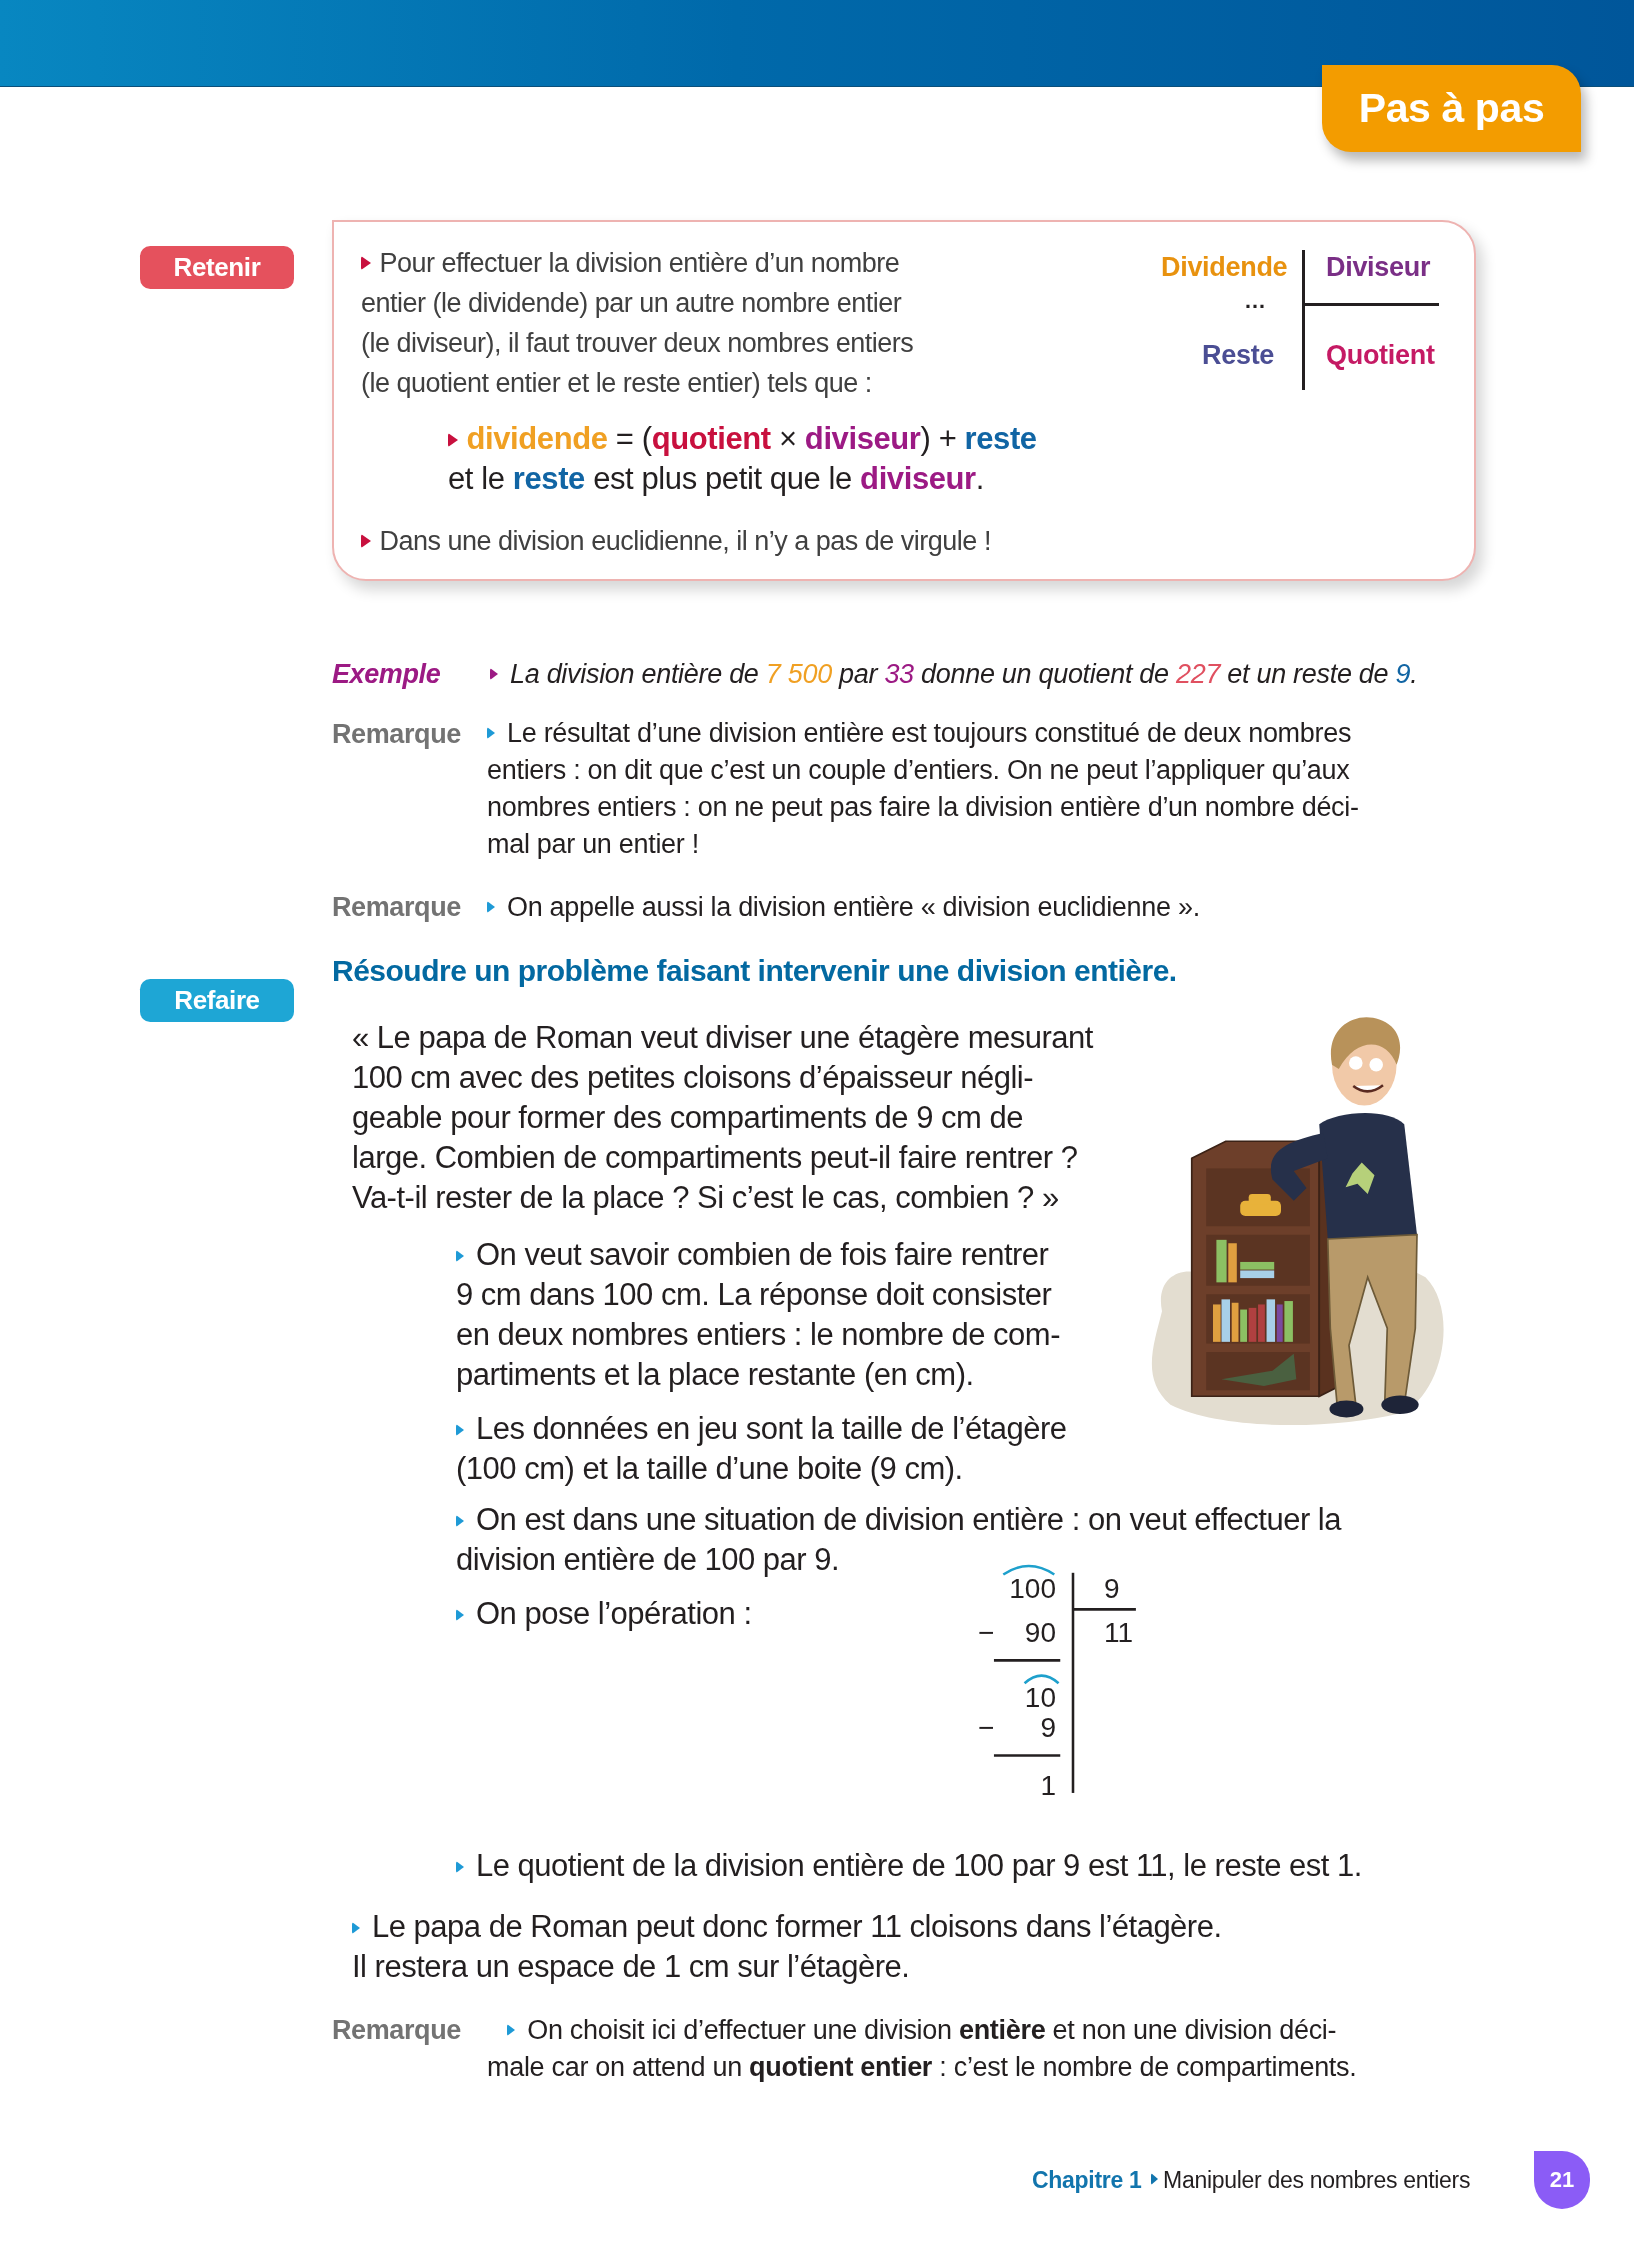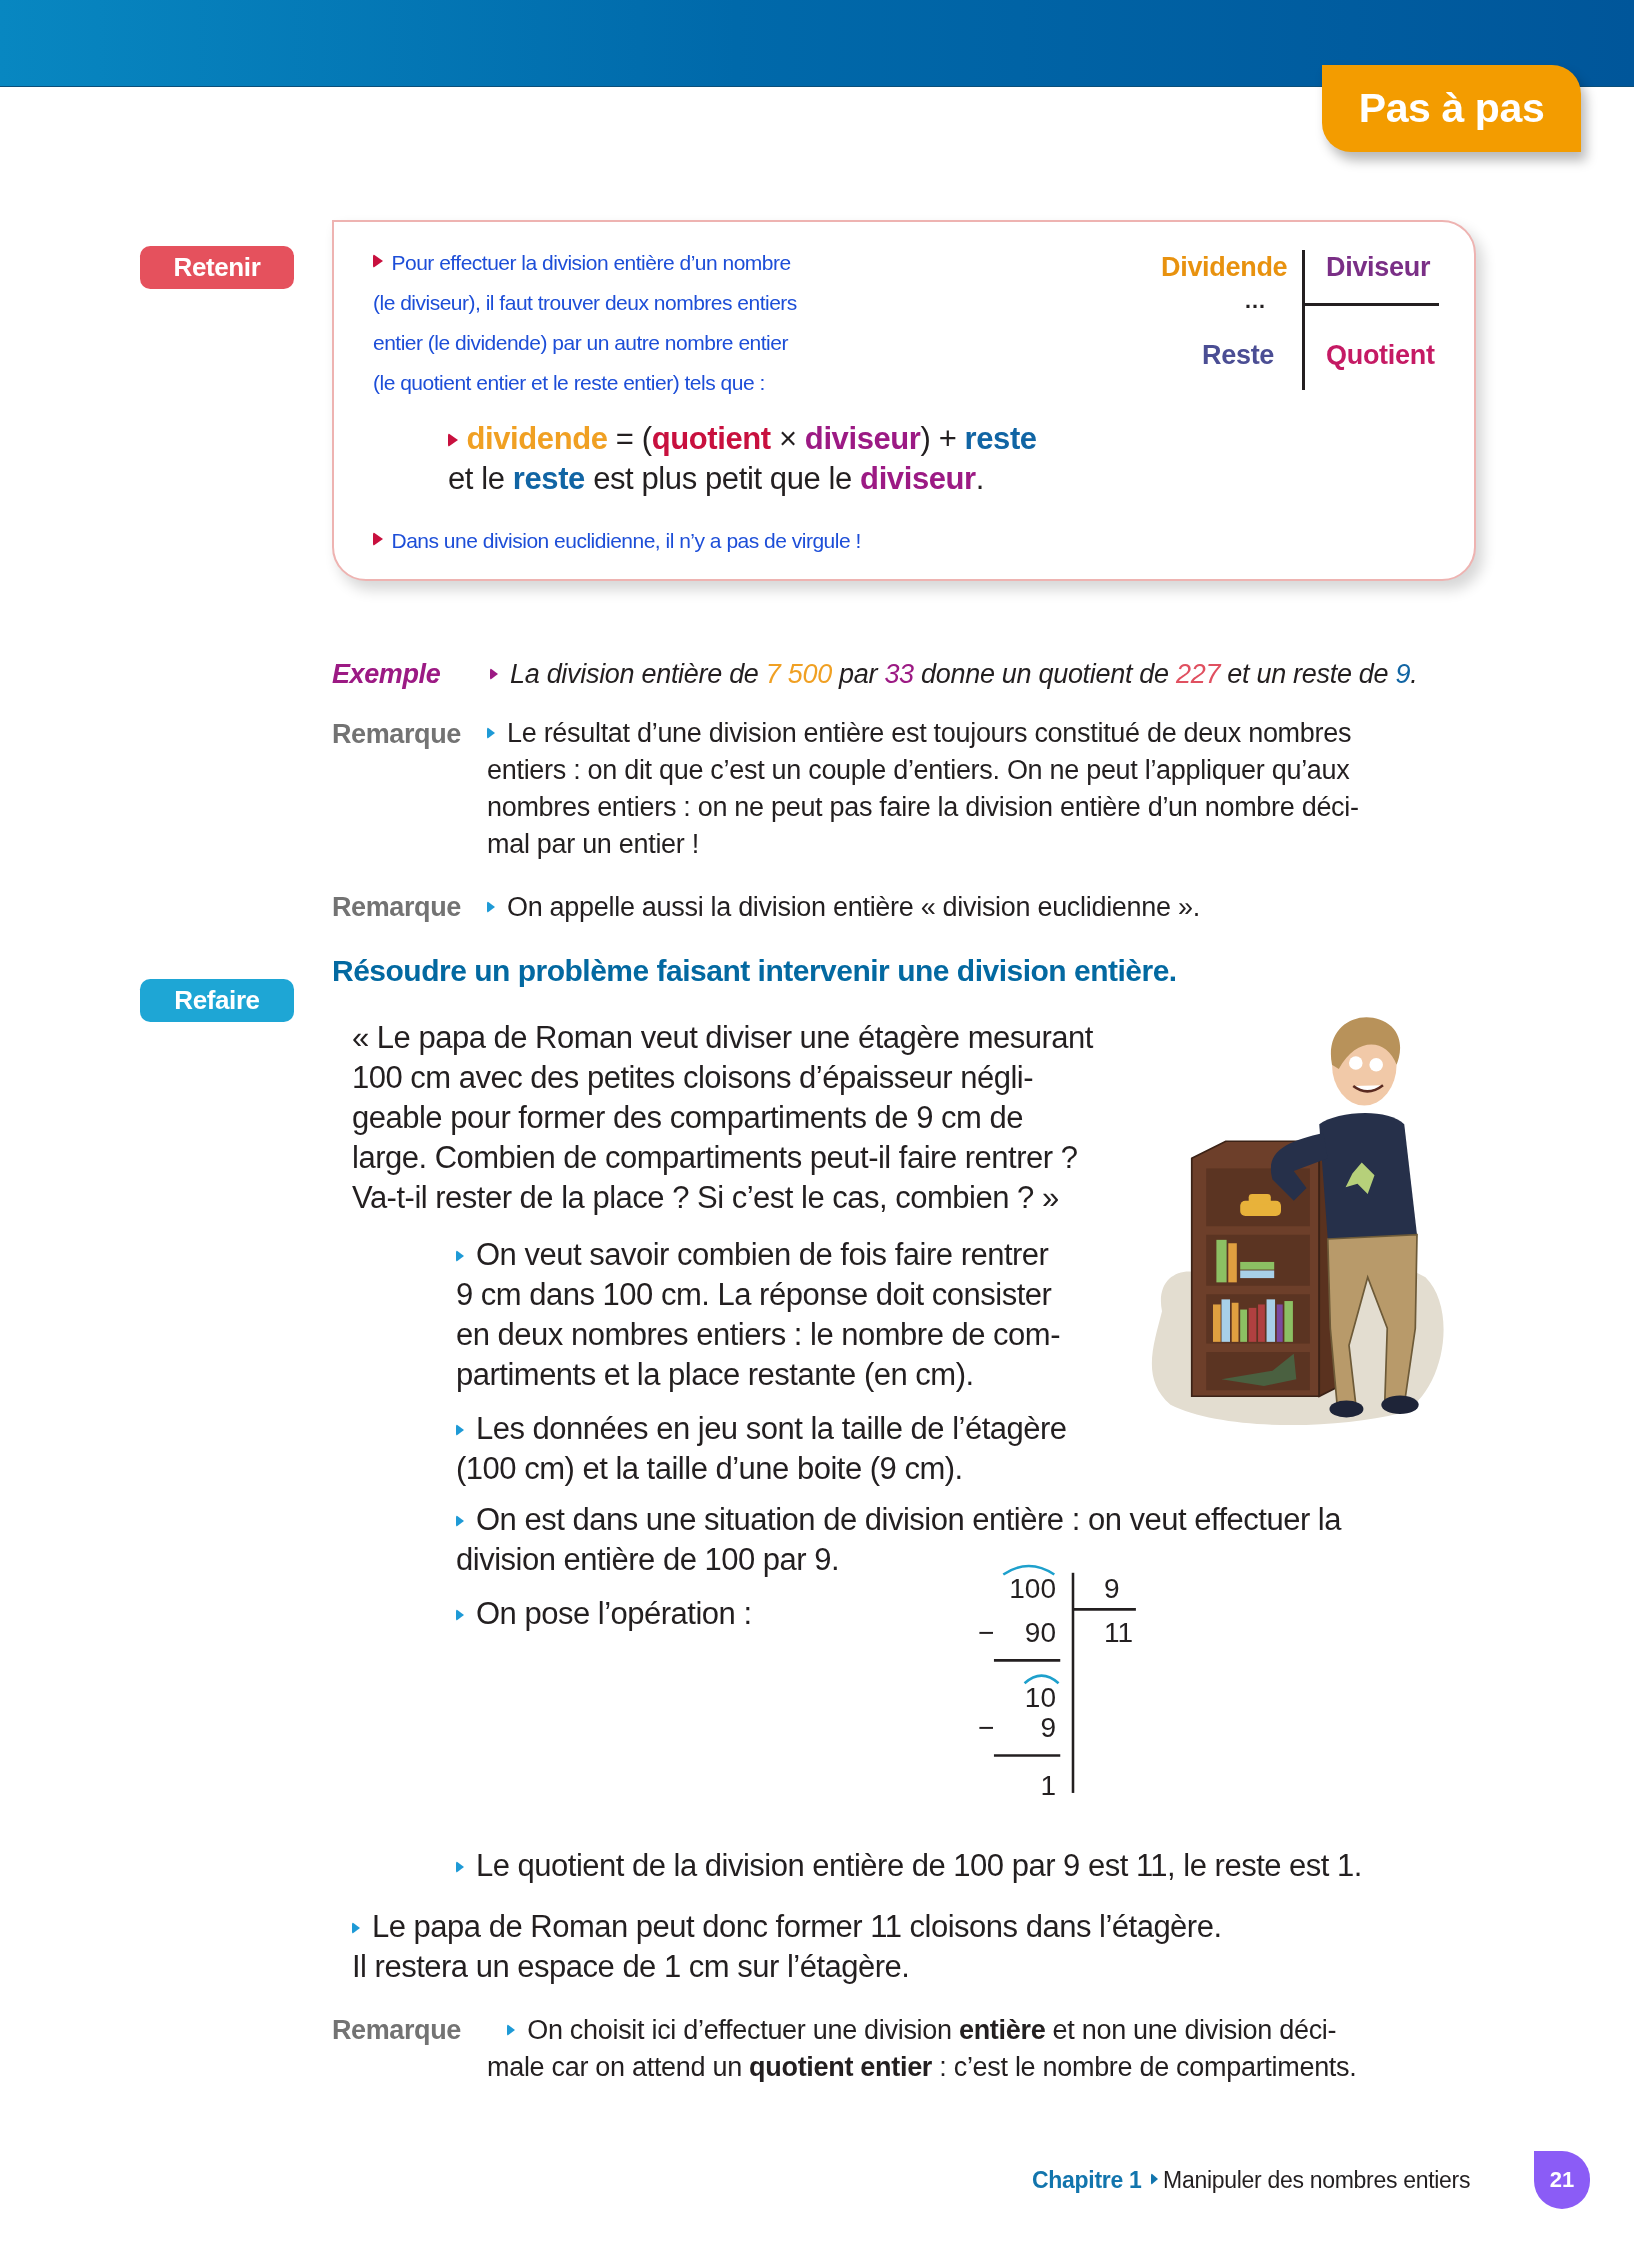--- a/index.html
+++ b/index.html
@@ -34,21 +34,21 @@
 
   .retenir-box {
     left: 332px; top: 220px; width: 1144px; height: 361px;
     border: 2.6px solid #eeb3b1;
     border-radius: 0 34px 34px 34px;
     box-shadow: 6.8px 8.5px 13.6px rgba(0,0,0,0.16);
     background: #fff;
     box-sizing: border-box;
   }
   .rt-text {
-    color: #1d4ed8; font-size: 21px; line-height: 40px; letter-spacing: -0.5px; margin-left: 12px;
+    color: #404040; font-size: 27px; line-height: 40px; letter-spacing: -0.5px;
   }
   .bullet { display: inline-block; width: 0; height: 0; border-top: 7.7px solid transparent; border-bottom: 7.7px solid transparent; border-left: 10.2px solid #c8103e; border-radius: 2.6px; margin-right: 8.5px; vertical-align: 1.7px; }
   .bullet-blue { border-left-color: #1e9ad6; }
   .bullet-sm { border-top-width: 6.8px; border-bottom-width: 6.8px; border-left-width: 8.5px; margin-right: 12px; vertical-align: 2.6px; }
 
   .schema-label { font-weight: bold; font-size: 27px; letter-spacing: -0.3px; }
 
   .c-orange { color: #e8920f; }
   .c-orange2 { color: #f0a023; }
   .c-purple { color: #7a2f86; }
@@ -84,22 +84,22 @@
 <body>
 
 <div class="abs header-bar"></div>
 <div class="abs tab-pas">Pas à pas</div>
 
 <div class="abs pill pill-retenir">Retenir</div>
 <div class="abs retenir-box"></div>
 
 <div class="abs rt-text" style="left:361px; top:243px; width:749px;">
   <div><span class="bullet"></span><span>Pour effectuer la division entière d’un nombre</span></div>
+  <div>entier (le dividende) par un autre nombre entier</div>
   <div>(le diviseur), il faut trouver deux nombres entiers</div>
-  <div>entier (le dividende) par un autre nombre entier</div>
   <div>(le quotient entier et le reste entier) tels que :</div>
 </div>
 
 <div class="abs schema-label c-orange" style="left:1161px; top:252px;">Dividende</div>
 <div class="abs schema-label c-purple" style="left:1326px; top:252px;">Diviseur</div>
 <div class="abs schema-label c-dark" style="left:1244px; top:288px; font-size:22px;">…</div>
 <div class="abs schema-label c-navy" style="left:1202px; top:340px;">Reste</div>
 <div class="abs schema-label c-magenta" style="left:1326px; top:340px;">Quotient</div>
 <div class="abs" style="left:1302px; top:250px; width:3.4px; height:140px; background:#231f20;"></div>
 <div class="abs" style="left:1303px; top:303px; width:136px; height:2.6px; background:#231f20;"></div>

